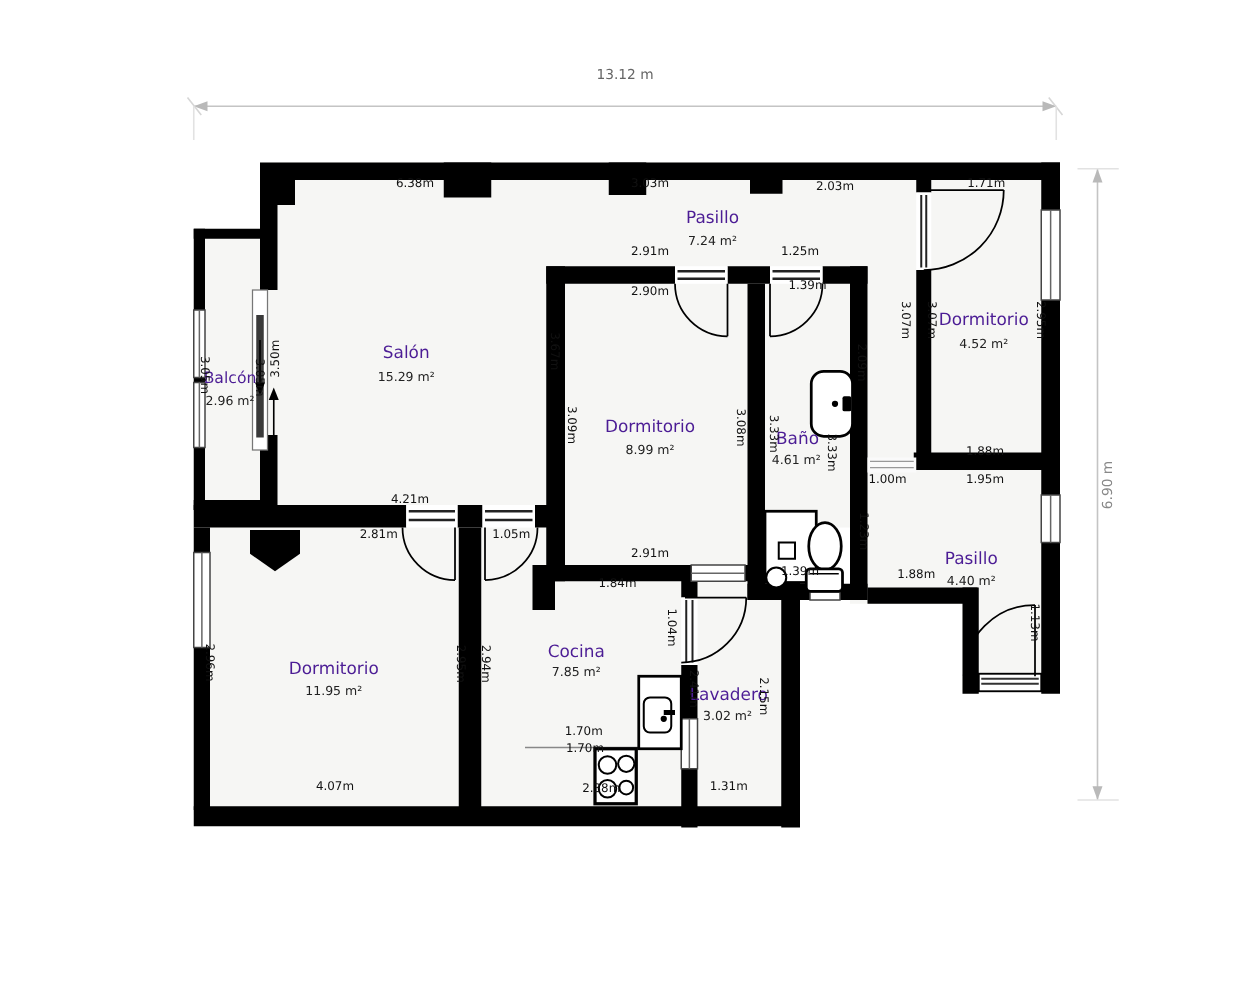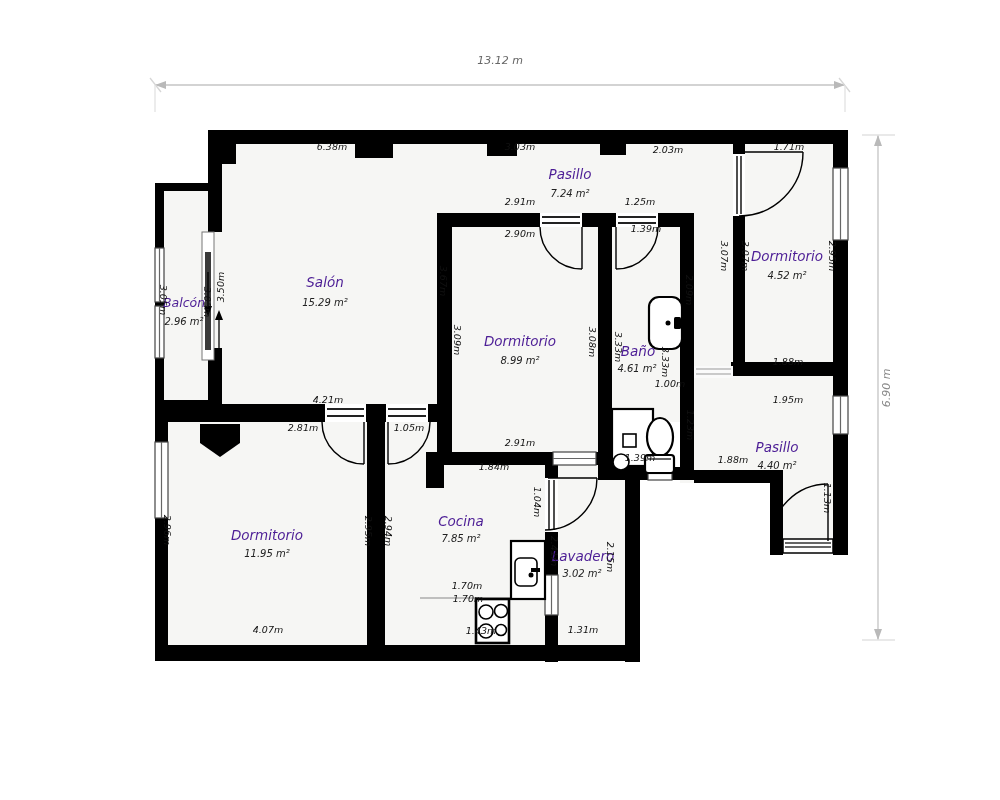--- a/index.html
+++ b/index.html
@@ -1,17 +1,17 @@
 <!DOCTYPE html>
 <html><head>
 <meta charset="utf-8">
 <style>
   html,body{margin:0;padding:0;background:#fff;}
   #canvas{position:relative;width:1000px;height:800px;background:#fff;overflow:hidden;
-          font-family:"DejaVu Sans", sans-serif;font-style:italic;}
+          font-family:"DejaVu Sans", sans-serif;}
   #plan-svg{position:absolute;left:0;top:0;}
   .ml{position:absolute;font-size:9.5px;color:#111;white-space:nowrap;
       transform:translate(-50%,-50%);line-height:1;}
   .ml.v{transform:translate(-50%,-50%) rotate(90deg);}
   .ml.vu{transform:translate(-50%,-50%) rotate(-90deg);}
   .rn{position:absolute;font-size:13.5px;color:#4c1d95;white-space:nowrap;
       transform:translate(-50%,-50%);line-height:1;}
   .ra{position:absolute;font-size:10px;color:#222;white-space:nowrap;
       transform:translate(-50%,-50%);line-height:1;}
   .dim{position:absolute;font-size:11px;color:#666;white-space:nowrap;
@@ -269,32 +269,32 @@
 
 <div class="ml" style="left:332px;top:147px">6.38m</div>
 <div class="ml" style="left:520px;top:147px">3.03m</div>
 <div class="ml" style="left:668px;top:150px">2.03m</div>
 <div class="ml" style="left:789px;top:147px">1.71m</div>
 <div class="ml" style="left:520px;top:202px">2.91m</div>
 <div class="ml" style="left:640px;top:202px">1.25m</div>
 <div class="ml" style="left:520px;top:234px">2.90m</div>
 <div class="ml" style="left:646px;top:229px">1.39m</div>
 <div class="ml" style="left:788px;top:362px">1.88m</div>
-<div class="ml" style="left:670px;top:384px">1.00m</div>
-<div class="ml" style="left:788px;top:400px">1.95m</div>
+<div class="ml" style="left:710px;top:384px">1.00m</div>
+<div class="ml" style="left:788px;top:384px">1.95m</div>
 <div class="ml" style="left:733px;top:460px">1.88m</div>
 <div class="ml" style="left:328px;top:400px">4.21m</div>
 <div class="ml" style="left:303px;top:428px">2.81m</div>
 <div class="ml" style="left:409px;top:428px">1.05m</div>
 <div class="ml" style="left:520px;top:443px">2.91m</div>
 <div class="ml" style="left:494px;top:467px">1.84m</div>
 <div class="ml" style="left:640px;top:458px">1.39m</div>
 <div class="ml" style="left:467px;top:586px">1.70m</div>
 <div class="ml" style="left:468px;top:599px">1.70m</div>
-<div class="ml" style="left:481px;top:631px">1.43m</div>
+<div class="ml" style="left:481px;top:631px">2.38m</div>
 <div class="ml" style="left:268px;top:630px">4.07m</div>
 <div class="ml" style="left:583px;top:630px">1.31m</div>
 
 <div class="ml v" style="left:163px;top:300px">3.05m</div>
 <div class="ml v" style="left:207px;top:302px">3.05m</div>
 <div class="ml vu" style="left:221px;top:287px">3.50m</div>
 <div class="ml v" style="left:443px;top:281px">3.67m</div>
 <div class="ml v" style="left:457px;top:340px">3.09m</div>
 <div class="ml v" style="left:592px;top:342px">3.08m</div>
 <div class="ml v" style="left:618px;top:347px">3.33m</div>

